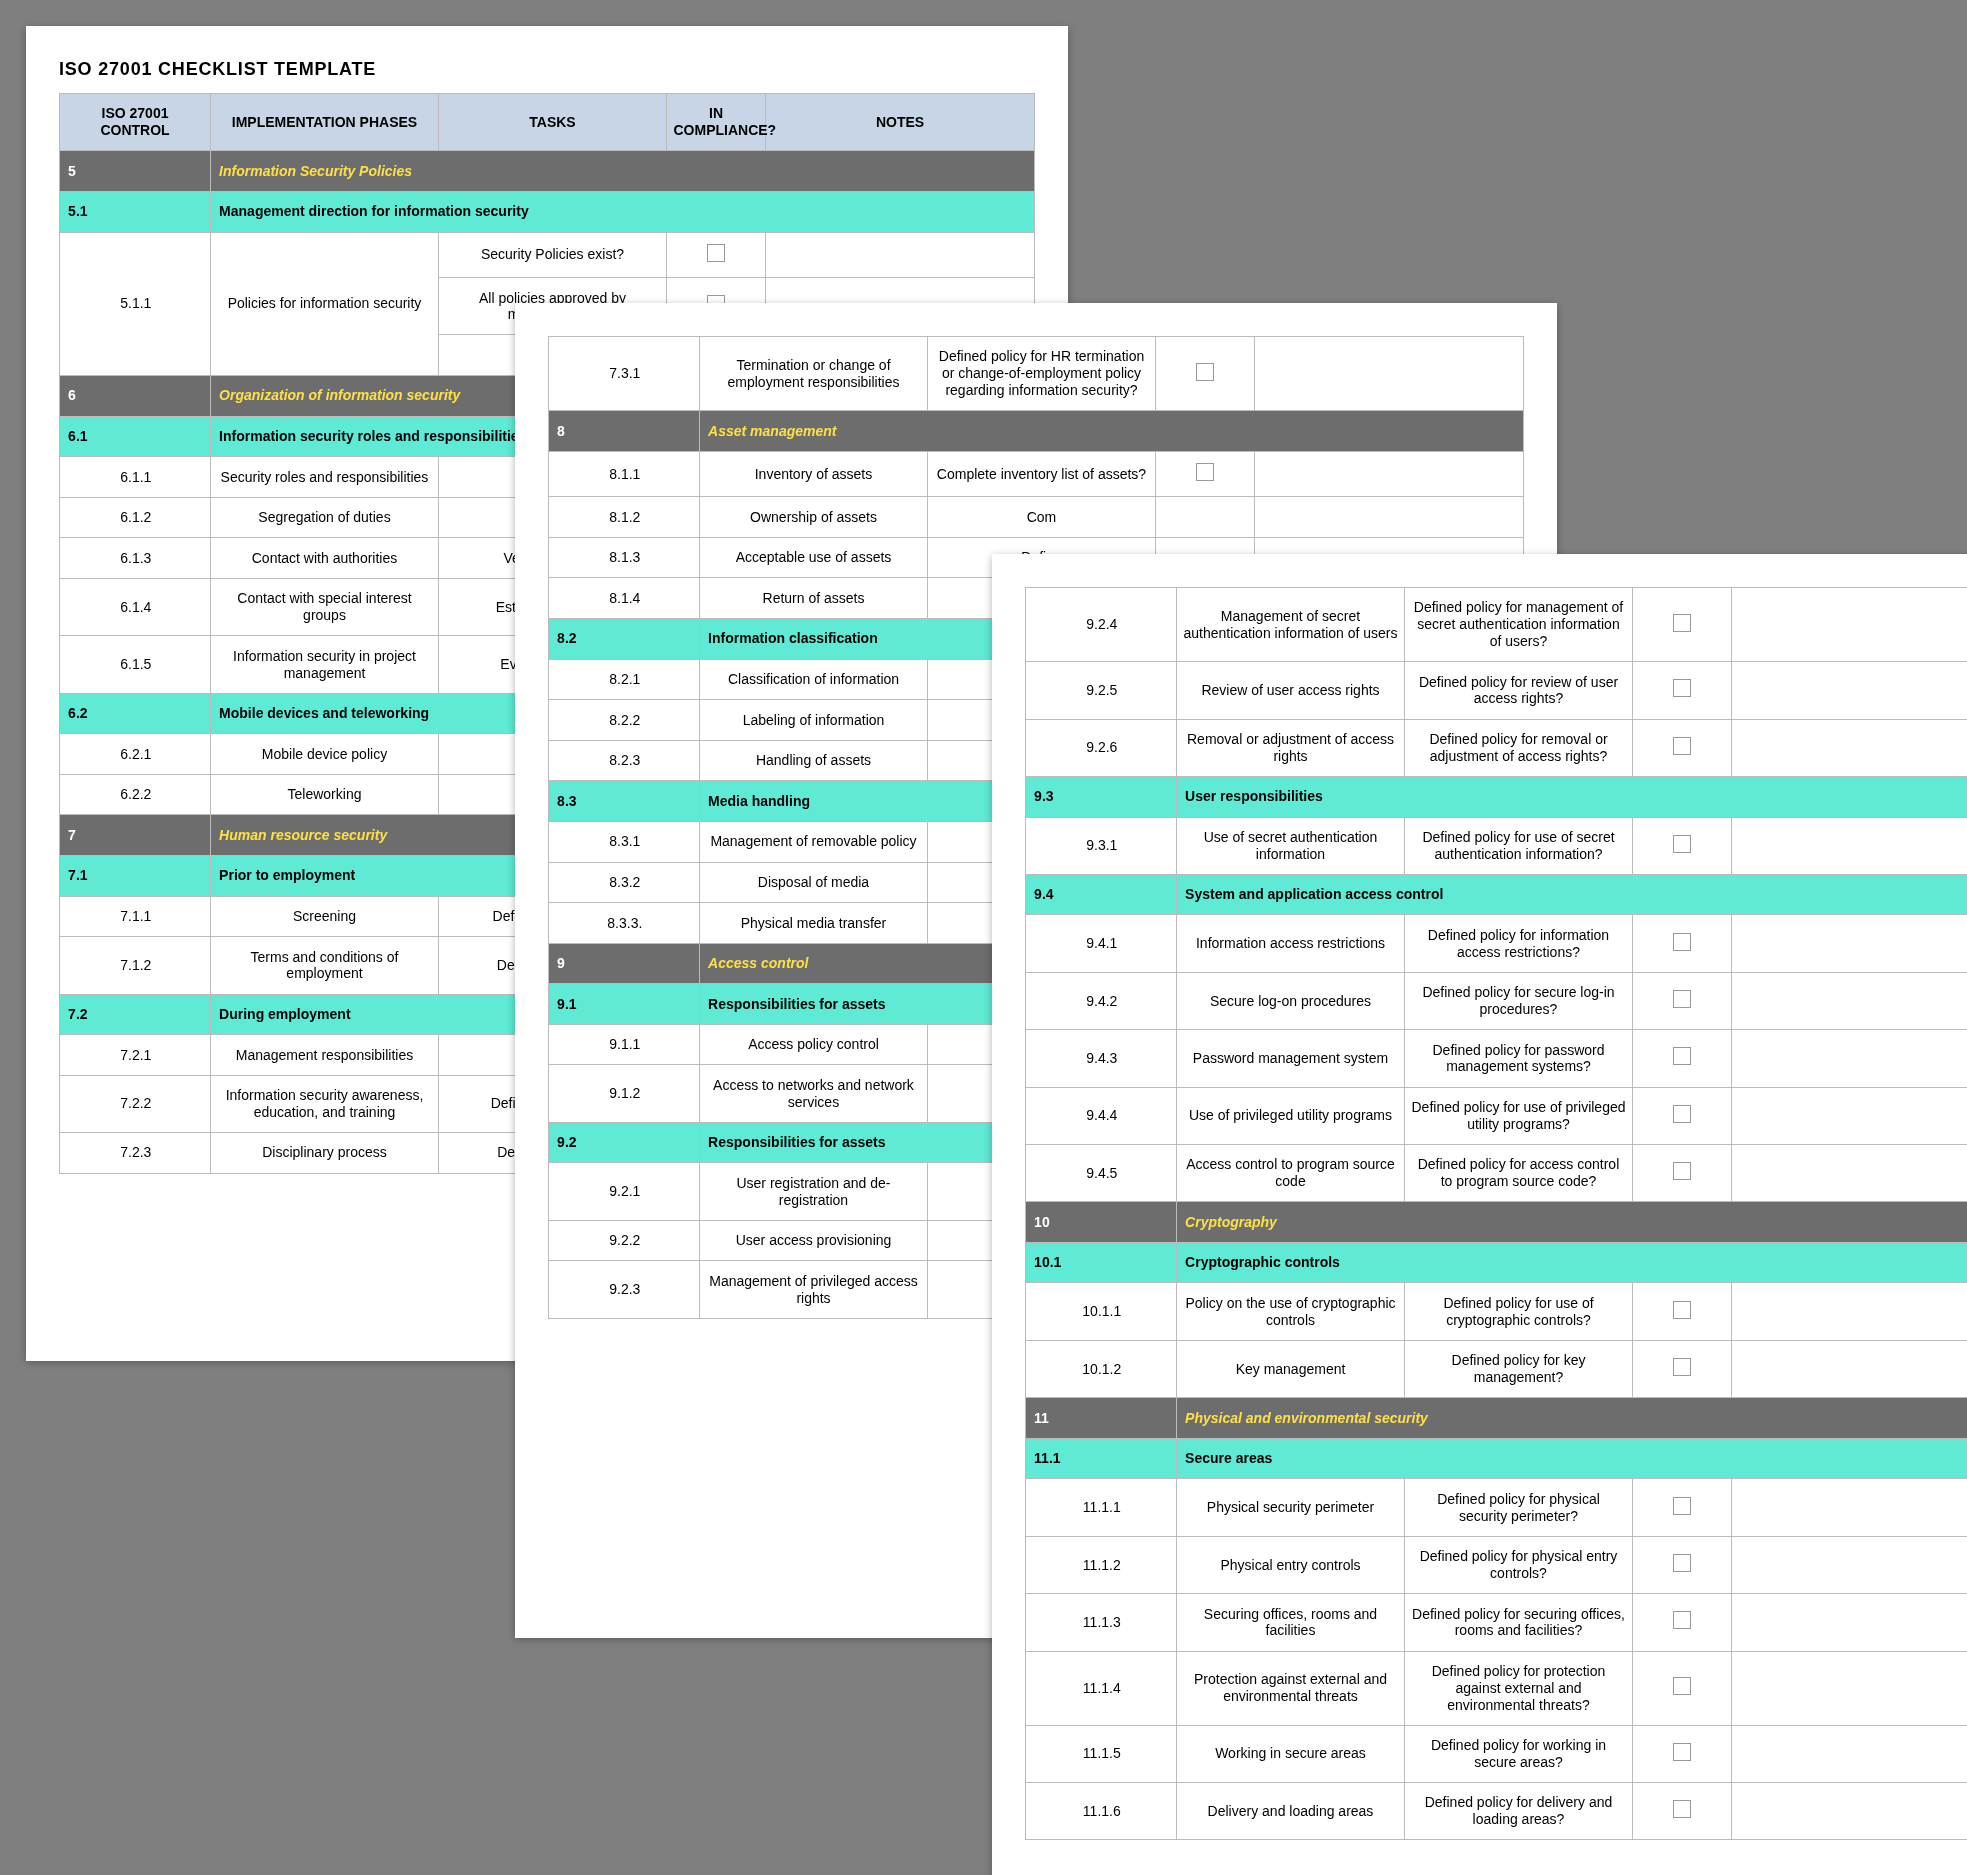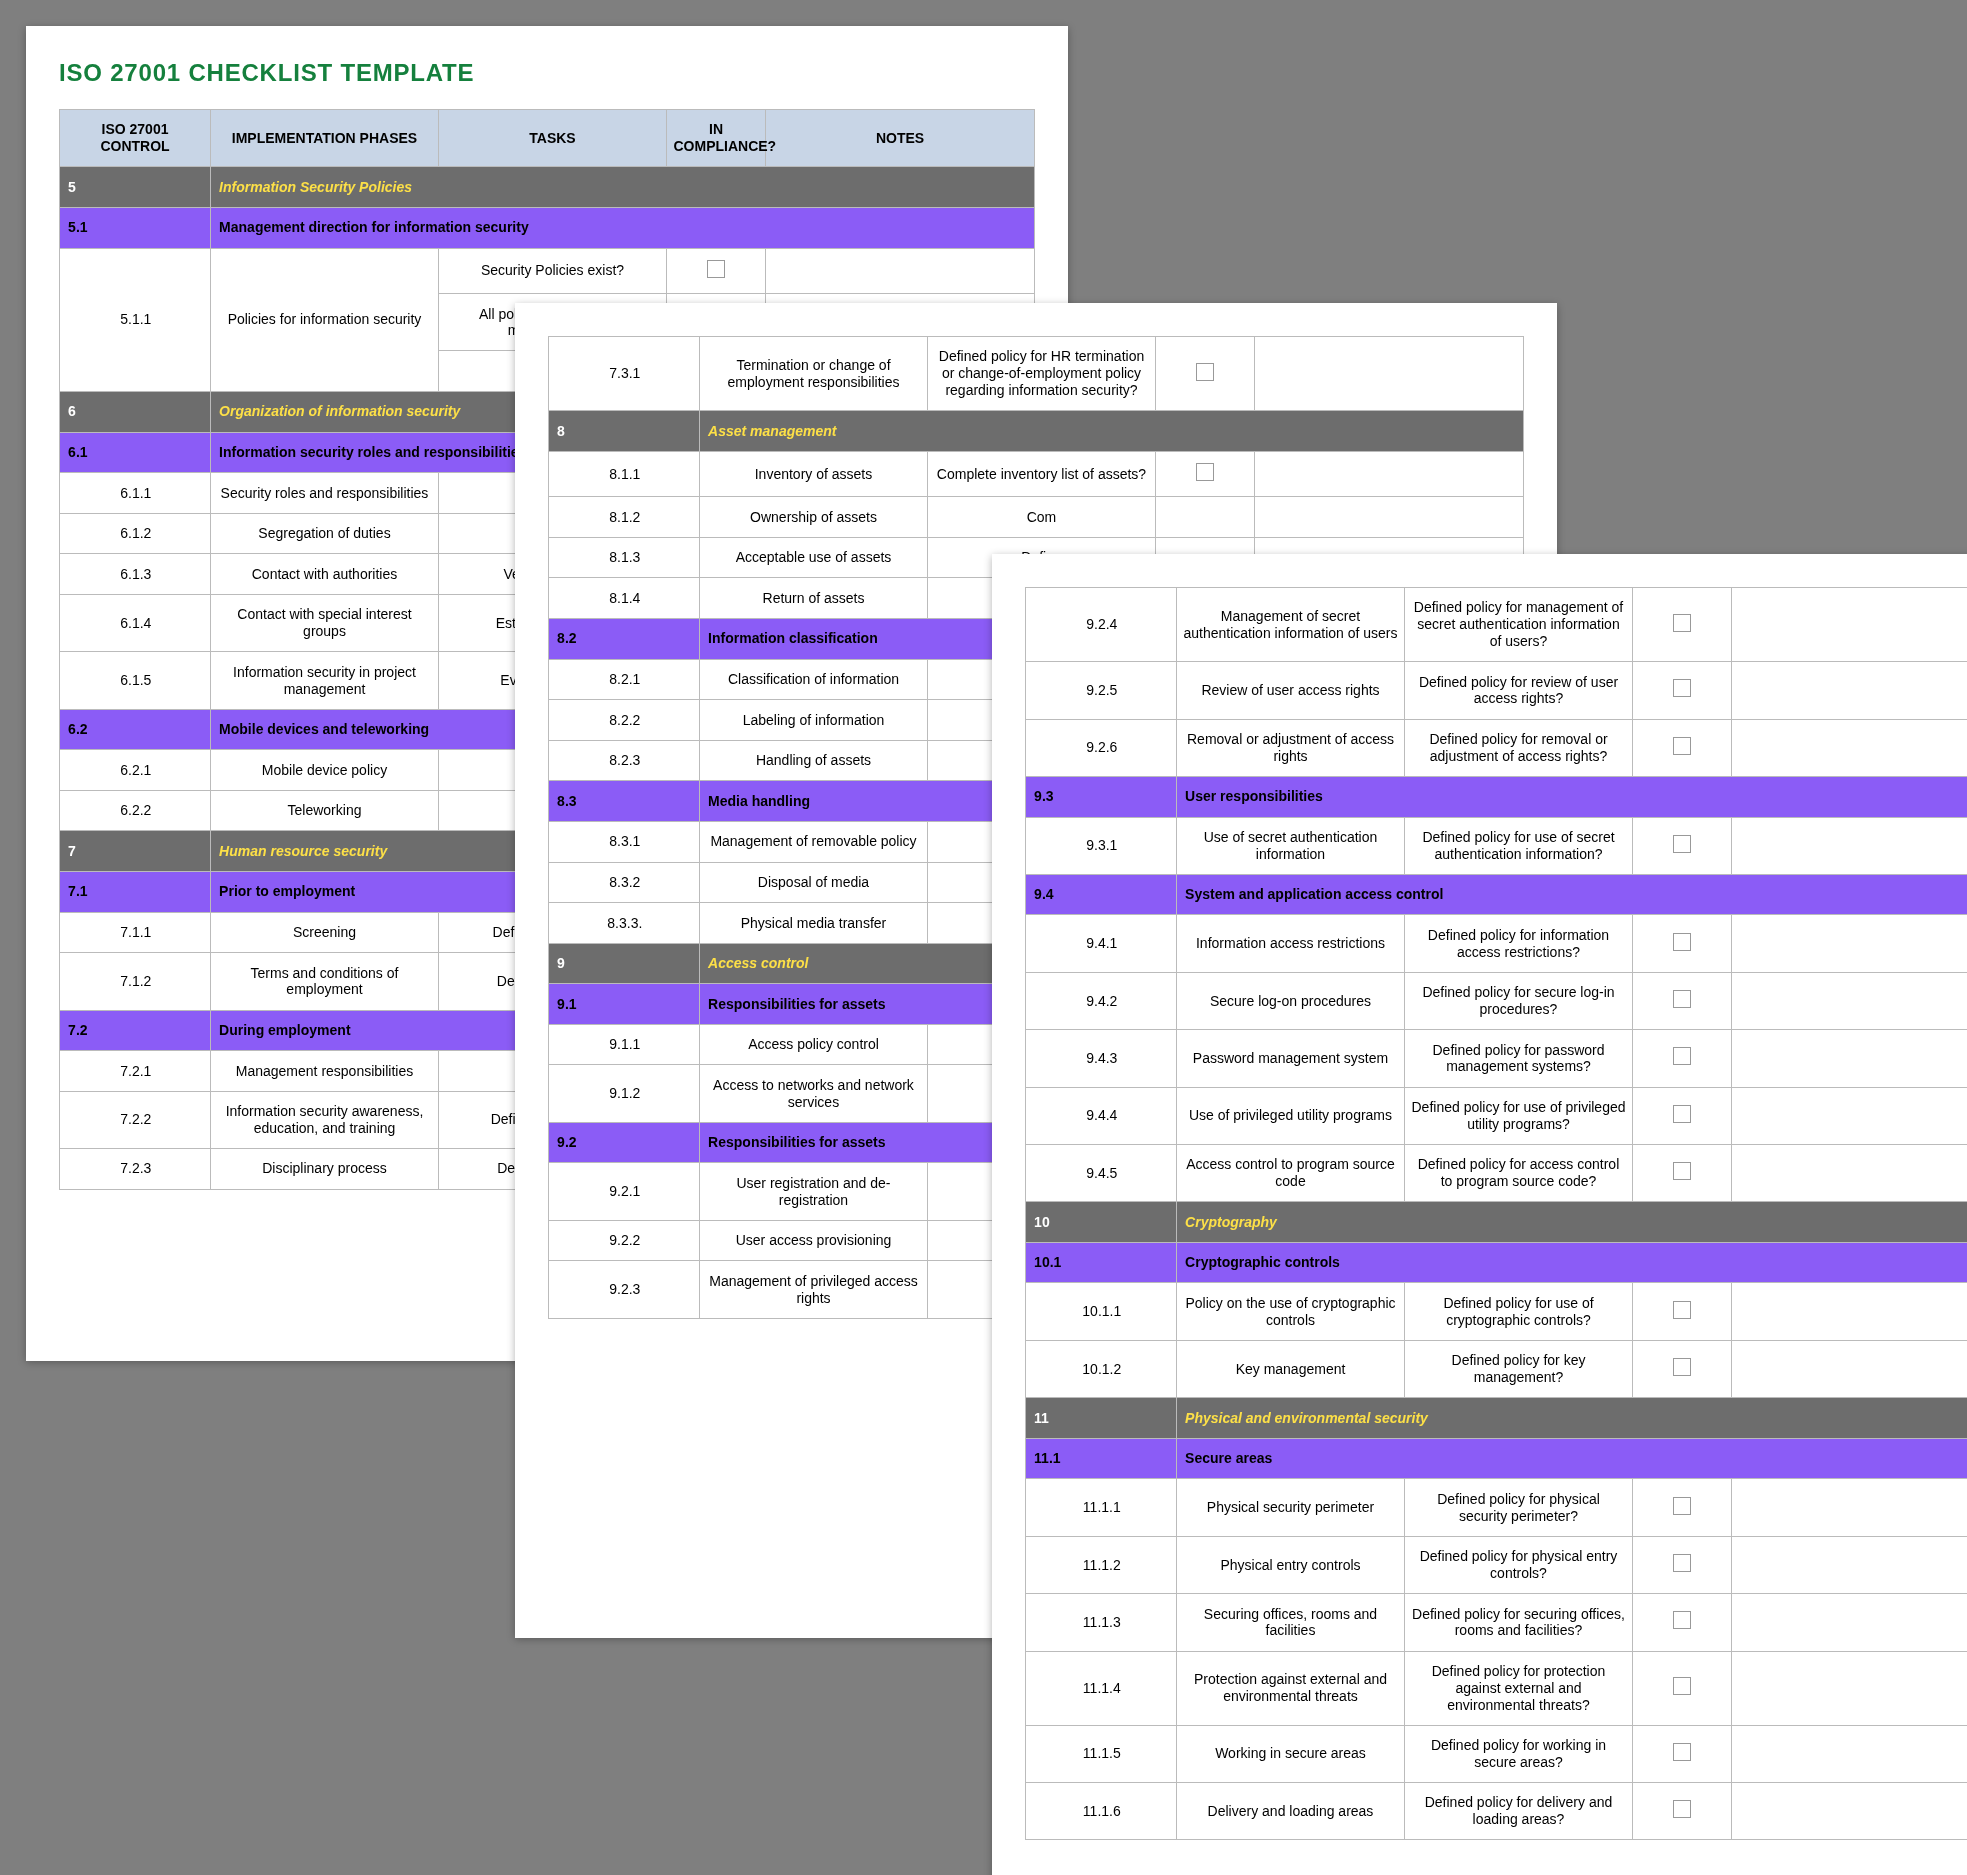--- a/index.html
+++ b/index.html
@@ -16,25 +16,25 @@
     position: absolute;
     background: #fff;
     box-shadow: 0 1.6px 8.1px rgba(0,0,0,0.3);
     padding: 33px 33px 33px 33px;
   }
   .page1 { left: 26px; top: 26px; width: 1042px; height: 1335px; }
   .page2 { left: 515px; top: 303px; width: 1042px; height: 1335px; }
   .page3 { left: 992px; top: 554px; width: 1042px; height: 1335px; }
 
   h1.title {
-    color: #15803d;
-    font-size: 24px;
+    color: #000000;
+    font-size: 18px;
     font-weight: 700;
     letter-spacing: 0.8px;
-    margin-bottom: 22px;
+    margin-bottom: 13px;
   }
 
   table.ck {
     border-collapse: collapse;
     width: 100%;
     table-layout: fixed;
   }
   table.ck col.c1 { width: 151px; }
   table.ck col.c2 { width: 228px; }
   table.ck col.c3 { width: 228px; }
@@ -57,21 +57,21 @@
   tr.section td {
     background: #6d6d6d;
     color: #fde047;
     font-style: italic;
     font-weight: 700;
     text-align: left;
     padding-left: 8.1px;
   }
   tr.section td.num { color:#fff; font-style: normal; }
   tr.sub td {
-    background: #8b5cf6;
+    background: #5eead4;
     font-weight: 700;
     text-align: left;
     padding-left: 8.1px;
   }
   tr.sub td.num { font-weight: 700; }
   tr.row td.num { font-weight: 400; text-align: center; padding-left: 8.1px;}
   tr.row td { background:#fff; }
 
   .chk {
     width: 18px;

